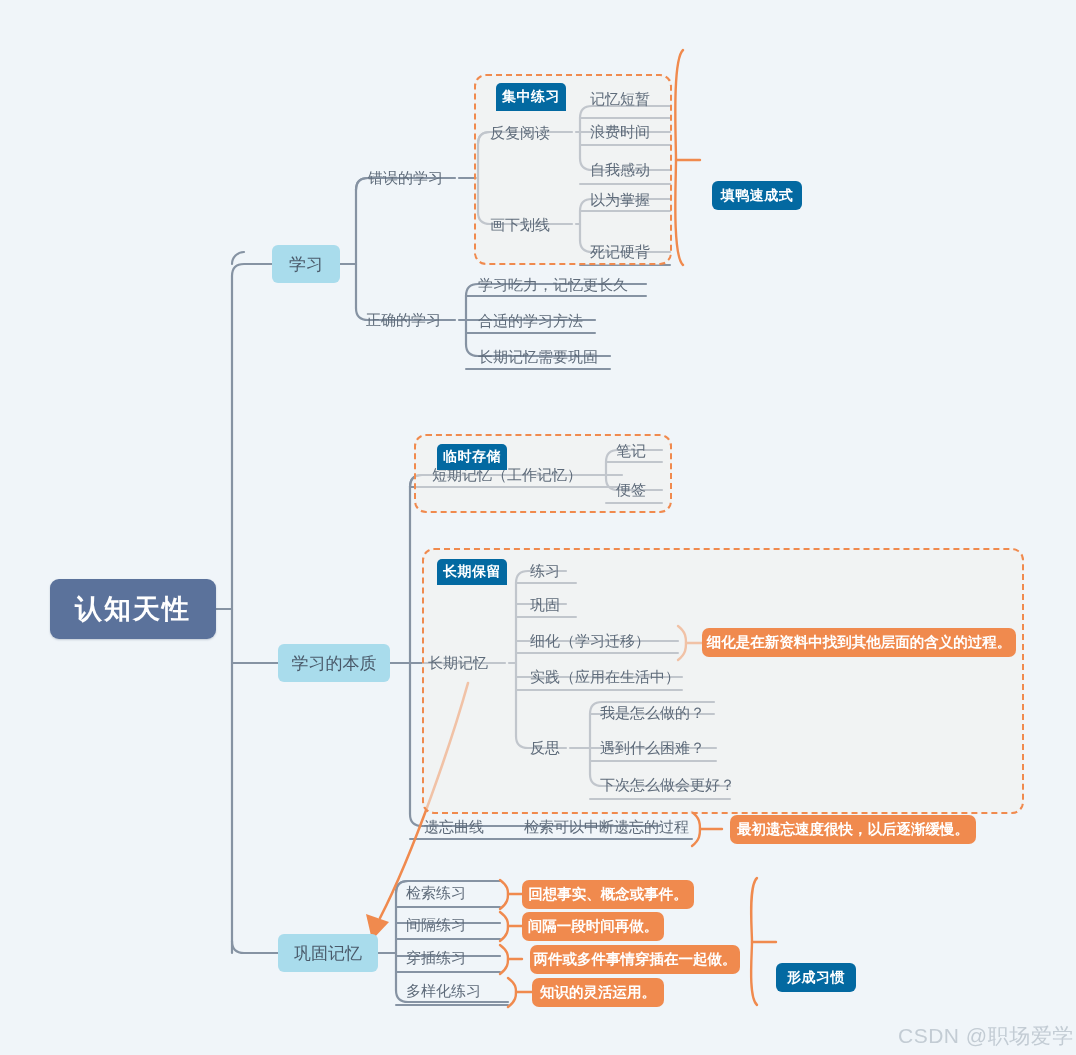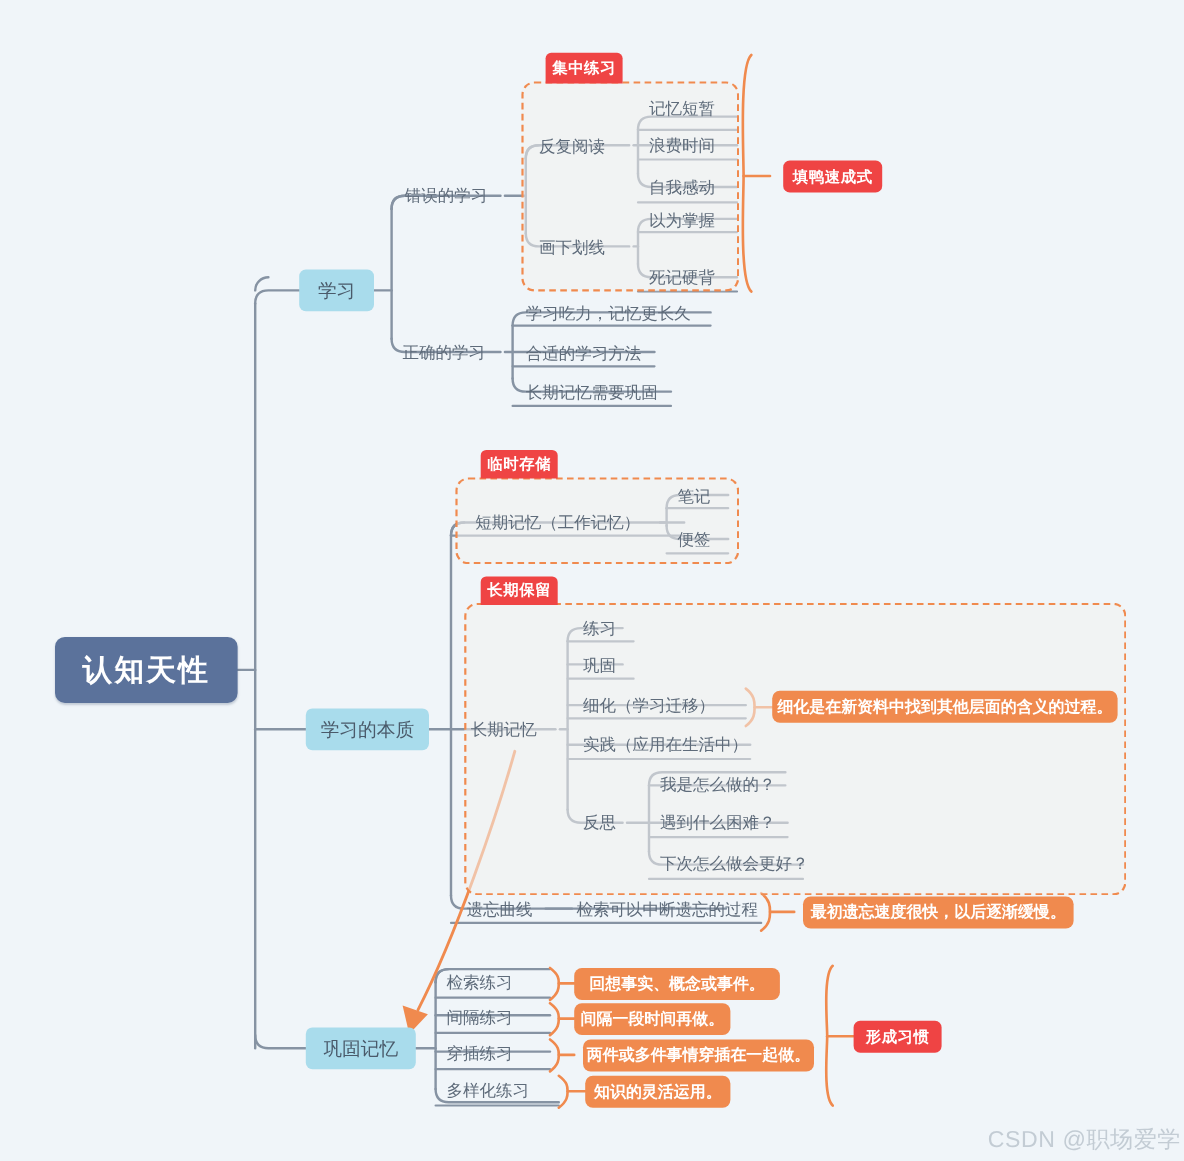--- a/index.html
+++ b/index.html
@@ -54,28 +54,29 @@
   }
 
   .plain {
     color: #5e6b7a;
     font-size: 15px;
     background: transparent;
     padding: 0;
   }
 
   .tag {
-    background: #ef4444;
+    background: #0369a1;
     color: #ffffff;
     font-size: 14px;
     font-weight: bold;
     border-radius: 6px;
     padding: 0 11px;
     justify-content: center;
     letter-spacing: .5px;
+    margin-top: 35px;
   }
   .tag.corner {
     border-radius: 5px 5px 0 0;
     z-index: 4;
   }
   .callout {
     background: #f08a4e;
     color: #ffffff;
     font-size: 14.5px;
     font-weight: bold;
@@ -369,21 +370,21 @@
   <div class="node plain" style="left:524px; top:815px; height:24px; z-index:3;">
     <span>检索可以中断遗忘的过程</span>
   </div>
   <div class="node callout" style="left:730px; top:815px; width:246px; height:29px; z-index:3;">
     <span>最初遗忘速度很快，以后逐渐缓慢。</span>
   </div>
 
   <div class="node plain" style="left:406px; top:881px; height:24px;">
     <span>检索练习</span>
   </div>
-  <div class="node callout" style="left:522px; top:880px; width:187px; height:29px;">
+  <div class="node callout" style="left:522px; top:880px; width:172px; height:29px;">
     <span>回想事实、概念或事件。</span>
   </div>
 
   <div class="node plain" style="left:406px; top:913px; height:24px;">
     <span>间隔练习</span>
   </div>
   <div class="node callout" style="left:522px; top:912px; width:142px; height:29px;">
     <span>间隔一段时间再做。</span>
   </div>
 

